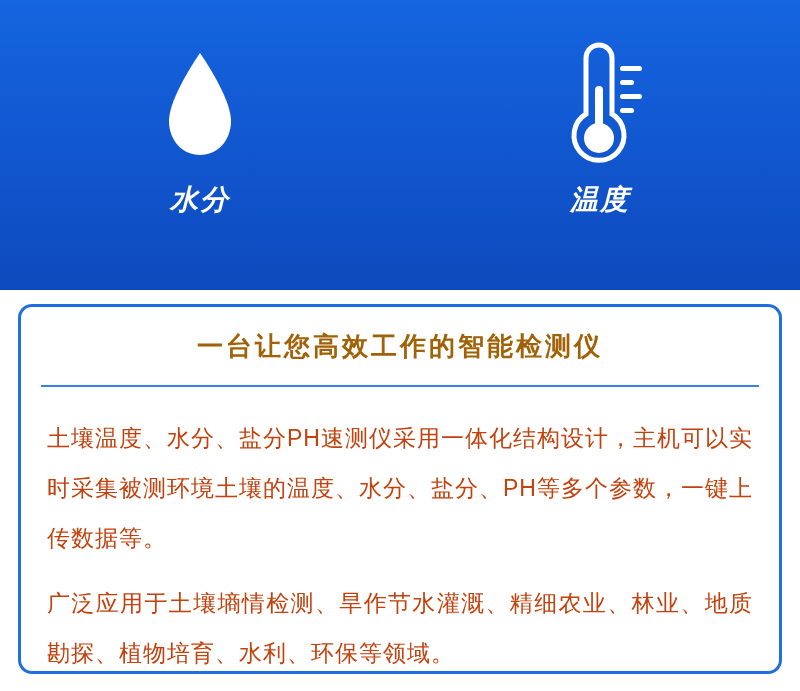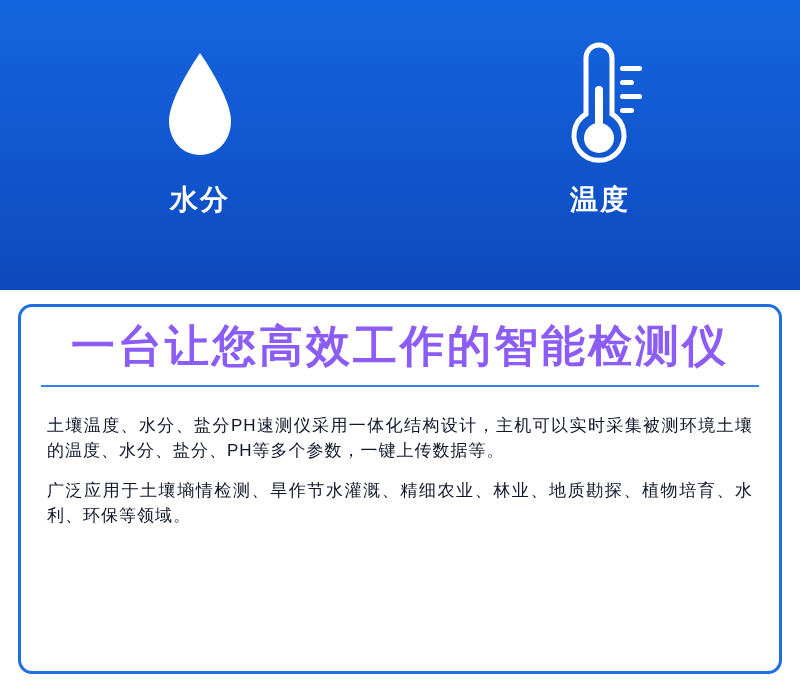--- a/index.html
+++ b/index.html
@@ -24,20 +24,21 @@
     background: linear-gradient(180deg, #1565e0 0%, #1157cf 50%, #0d49bd 100%);
     position: relative;
   }
   .feature-row {
     display: flex;
     width: 100%;
     height: 100%;
     align-items: flex-start;
     justify-content: space-around;
     padding-top: 40px;
+    font-style: italic;
   }
   .feature {
     flex: 1 1 0;
     display: flex;
     flex-direction: column;
     align-items: center;
   }
   .feature-icon {
     height: 130px;
     display: flex;
@@ -68,41 +69,41 @@
     overflow: hidden;
   }
   .card-title-wrap {
     position: relative;
     height: 78px;
     display: flex;
     align-items: center;
     justify-content: center;
   }
   .card-title {
-    color: #8b5cf6;
-    font-size: 44px;
+    color: #a16207;
+    font-size: 26px;
     font-weight: 700;
     letter-spacing: 3px;
     line-height: 1;
     white-space: nowrap;
   }
   .divider {
     width: calc(100% - 40px);
     margin: 0 auto;
     height: 2px;
     background: #2d7ae8;
     opacity: .95;
   }
   .card-body {
     padding: 26px 26px 0 26px;
   }
   .para {
-    color: #0f172a;
-    font-size: 17px;
-    line-height: 25px;
+    color: #c2410c;
+    font-size: 23px;
+    line-height: 50px;
     letter-spacing: 1px;
     text-align: justify;
   }
   .para + .para { margin-top: 15px; }
 
   svg { display: block; }
 </style>
 </head>
 <body>
 

